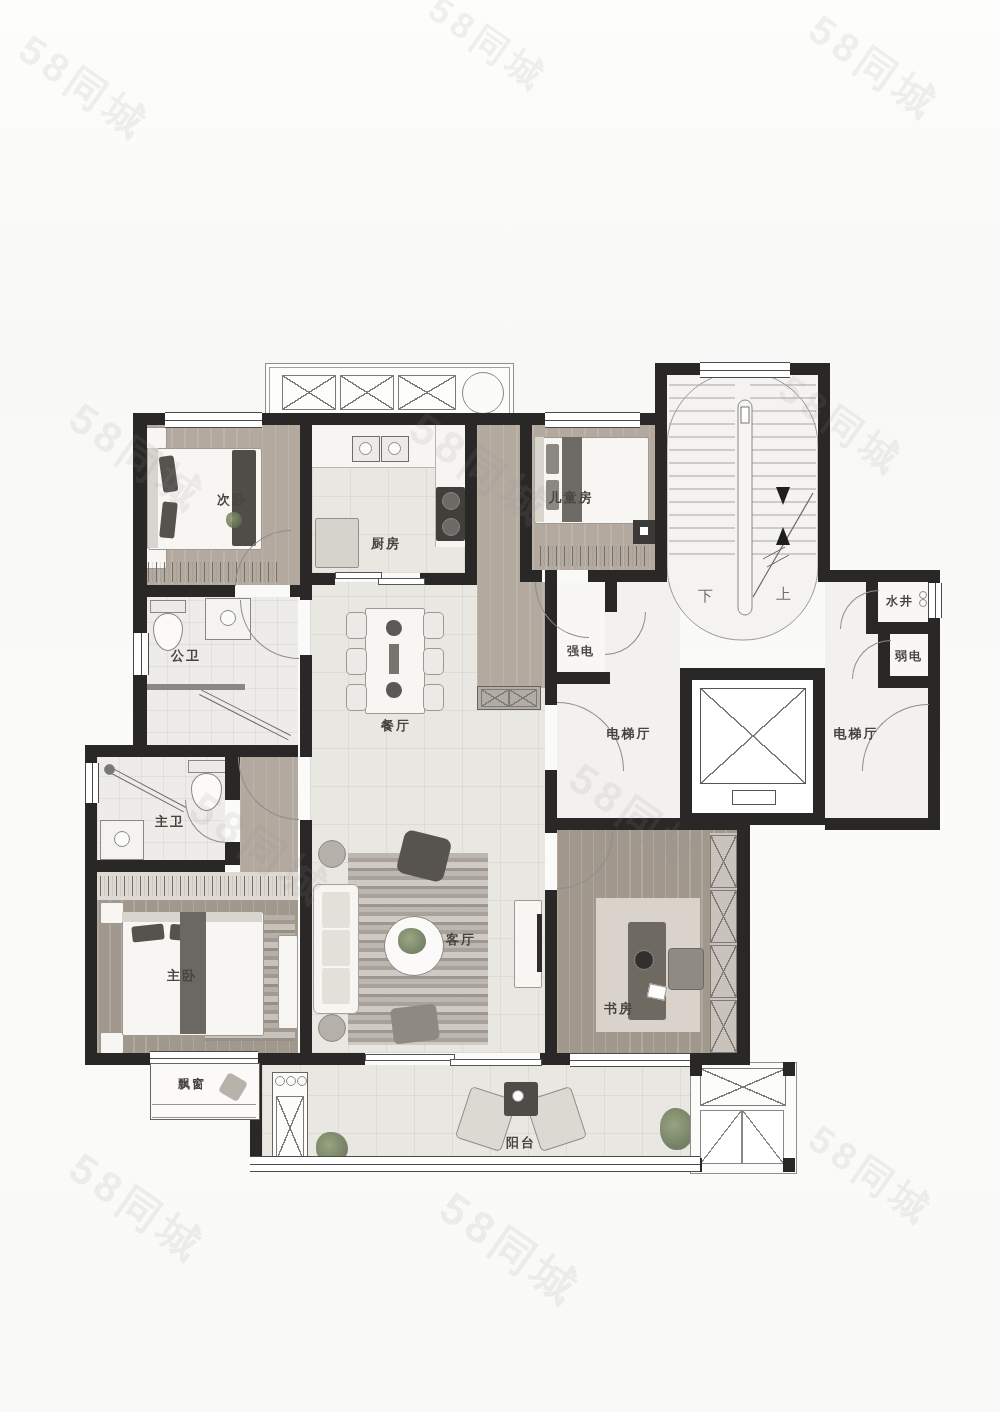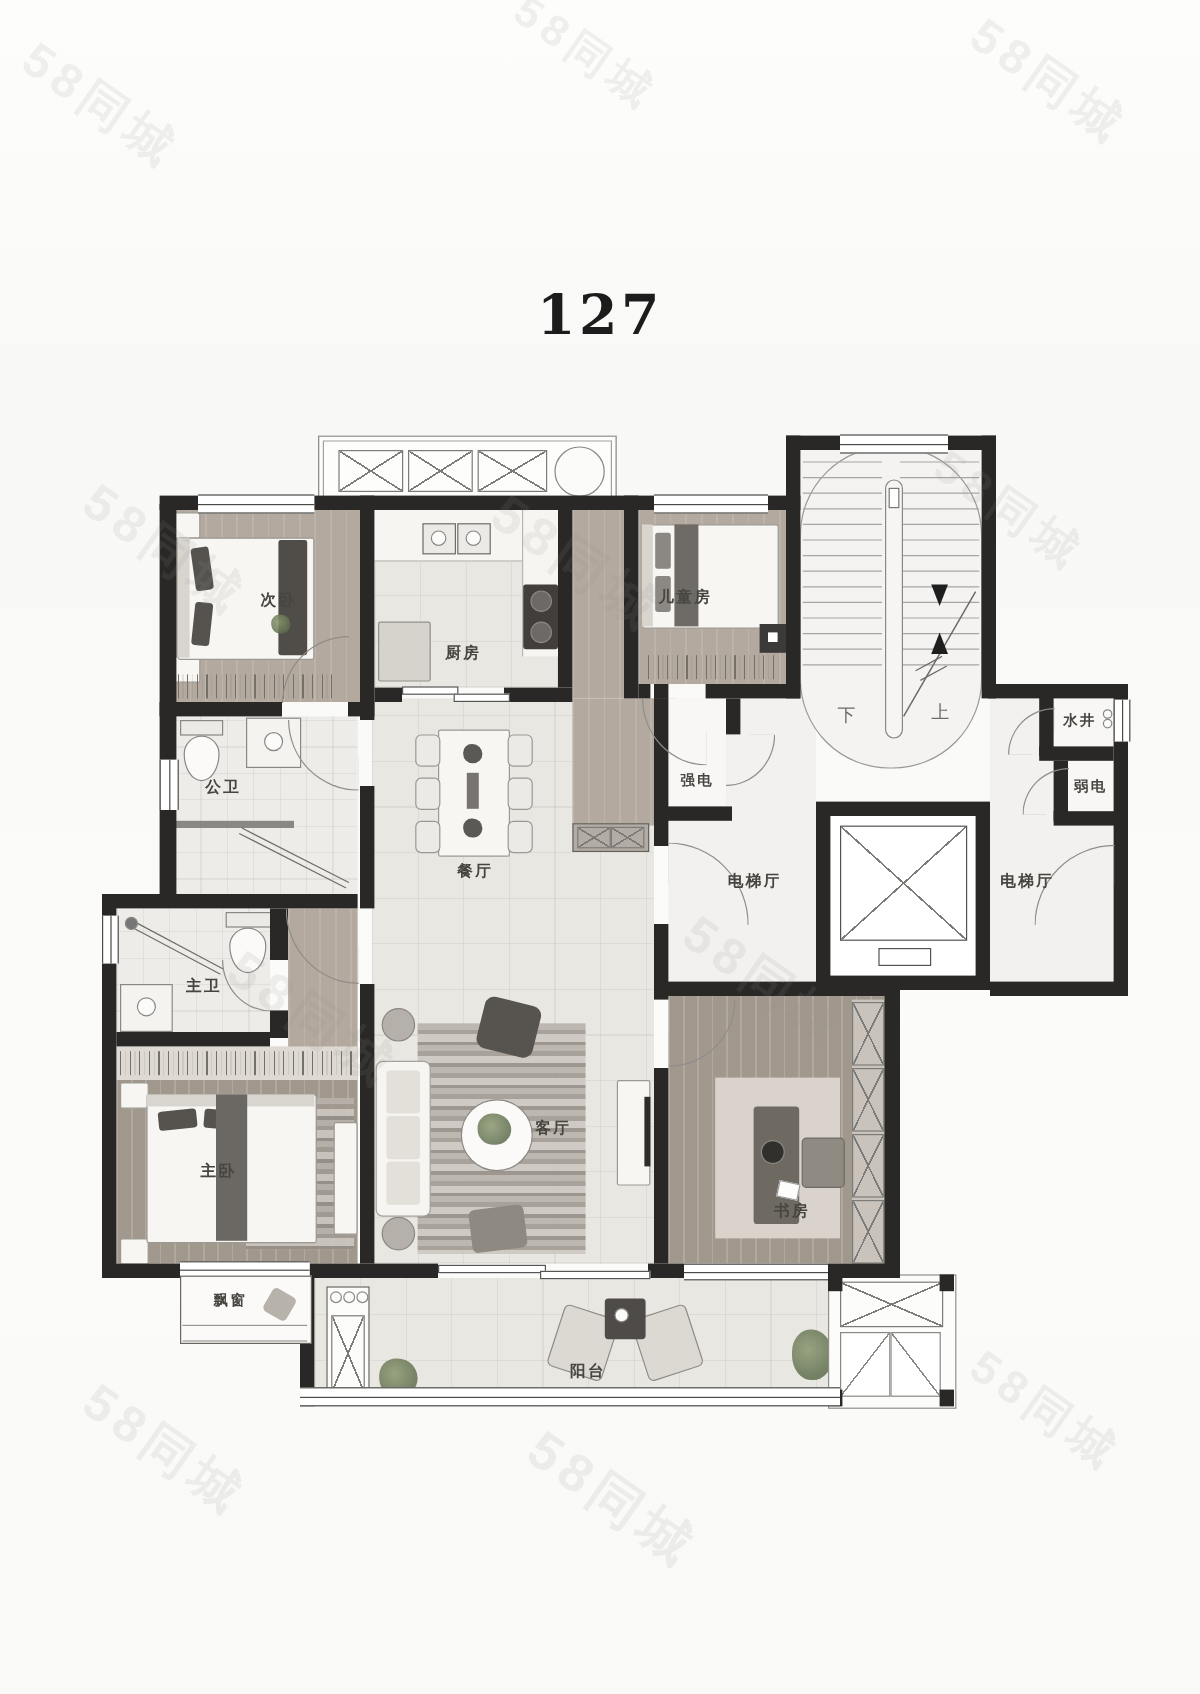--- a/index.html
+++ b/index.html
@@ -56,21 +56,20 @@
       color:rgba(150,150,150,.13);letter-spacing:6px;white-space:nowrap;pointer-events:none;}
   .slider{position:absolute;background:#fff;border:1px solid #555;}
   .dblbox{position:absolute;background:#fdfdfc;border:1px solid #918f8b;box-shadow:inset 0 0 0 3px #fdfdfc,inset 0 0 0 4px #a3a19d;}
   .circleO{position:absolute;border:1px solid #8a8885;border-radius:50%;background:#fbfbfa;}
 </style>
 </head>
 <body>
 
 <div class="page">
 
-  <div class="title">127</div>
 
   <div class="wood" style="left:145px;top:425px;width:155px;height:160px"></div>
   <div class="tile" style="left:312px;top:425px;width:153px;height:148px"></div>
   <div class="wood" style="left:477px;top:425px;width:43px;height:157px"></div>
   <div class="wood" style="left:532px;top:425px;width:123px;height:145px"></div>
   <div class="bath" style="left:145px;top:597px;width:153px;height:158px"></div>
   <div class="bath" style="left:97px;top:757px;width:128px;height:108px"></div>
   <div class="wood" style="left:240px;top:757px;width:58px;height:143px"></div>
   <div class="abs" style="left:97px;top:872px;width:201px;height:28px;background:#ded9d2"></div>
   <div class="hangers" style="left:100px;top:876px;width:195px;height:20px"></div>
@@ -299,22 +298,22 @@
   <div class="arc arcBR" style="left:862px;top:704px;width:66px;height:66px"></div>
 
   <div class="label" style="left:232px;top:500px">次卧</div>
   <div class="label" style="left:386px;top:544px">厨房</div>
   <div class="label" style="left:571px;top:498px">儿童房</div>
   <div class="label" style="left:186px;top:656px">公卫</div>
   <div class="label" style="left:170px;top:822px">主卫</div>
   <div class="label" style="left:182px;top:976px">主卧</div>
   <div class="label" style="left:396px;top:726px">餐厅</div>
   <div class="label" style="left:461px;top:940px">客厅</div>
-  <div class="label" style="left:660px;top:1009px">书房</div>
-  <div class="label" style="left:490px;top:1143px">阳台</div>
+  <div class="label" style="left:619px;top:1009px">书房</div>
+  <div class="label" style="left:521px;top:1143px">阳台</div>
   <div class="label" style="left:192px;top:1084px;font-size:12px">飘窗</div>
   <div class="label" style="left:581px;top:651px;font-size:12px">强电</div>
   <div class="label" style="left:909px;top:656px;font-size:12px">弱电</div>
   <div class="label" style="left:900px;top:601px;font-size:12px">水井</div>
   <div class="circleO" style="left:919px;top:591px;width:6px;height:6px"></div>
   <div class="circleO" style="left:919px;top:599px;width:6px;height:6px"></div>
   <div class="label" style="left:629px;top:734px">电梯厅</div>
   <div class="label" style="left:856px;top:734px">电梯厅</div>
   <div class="labelDim" style="left:706px;top:596px">下</div>
   <div class="labelDim" style="left:784px;top:594px">上</div>

